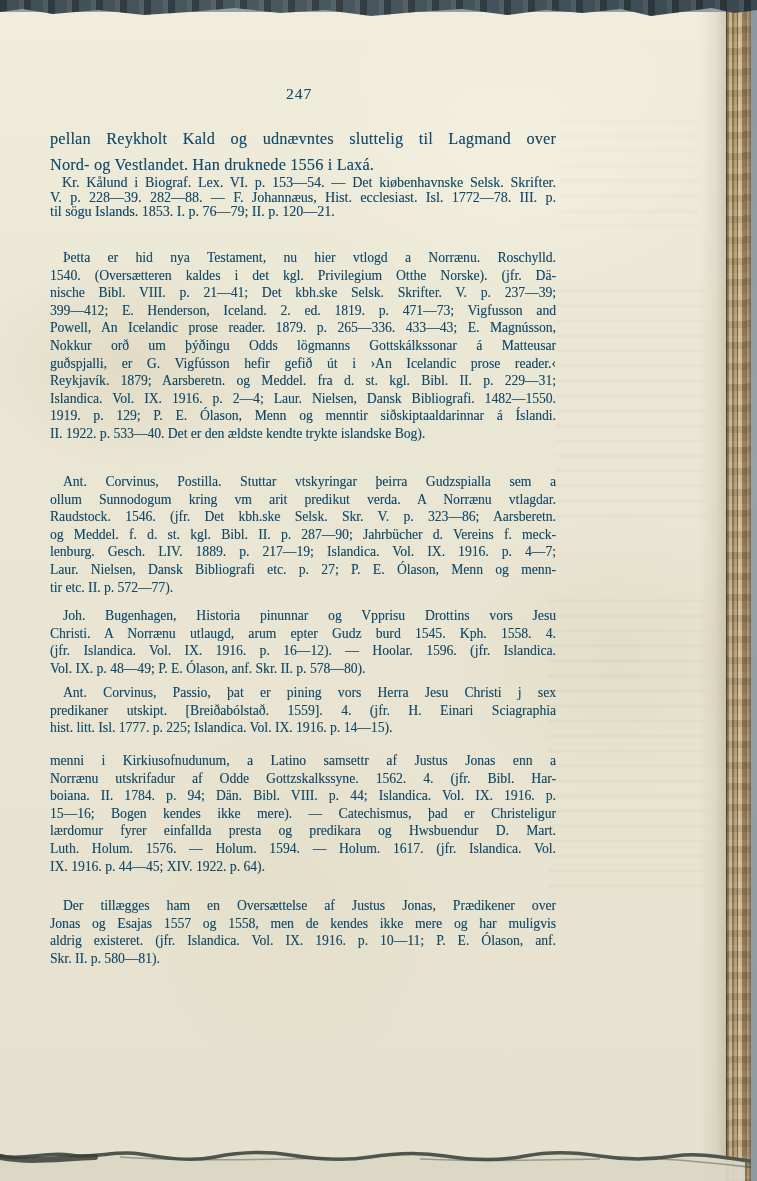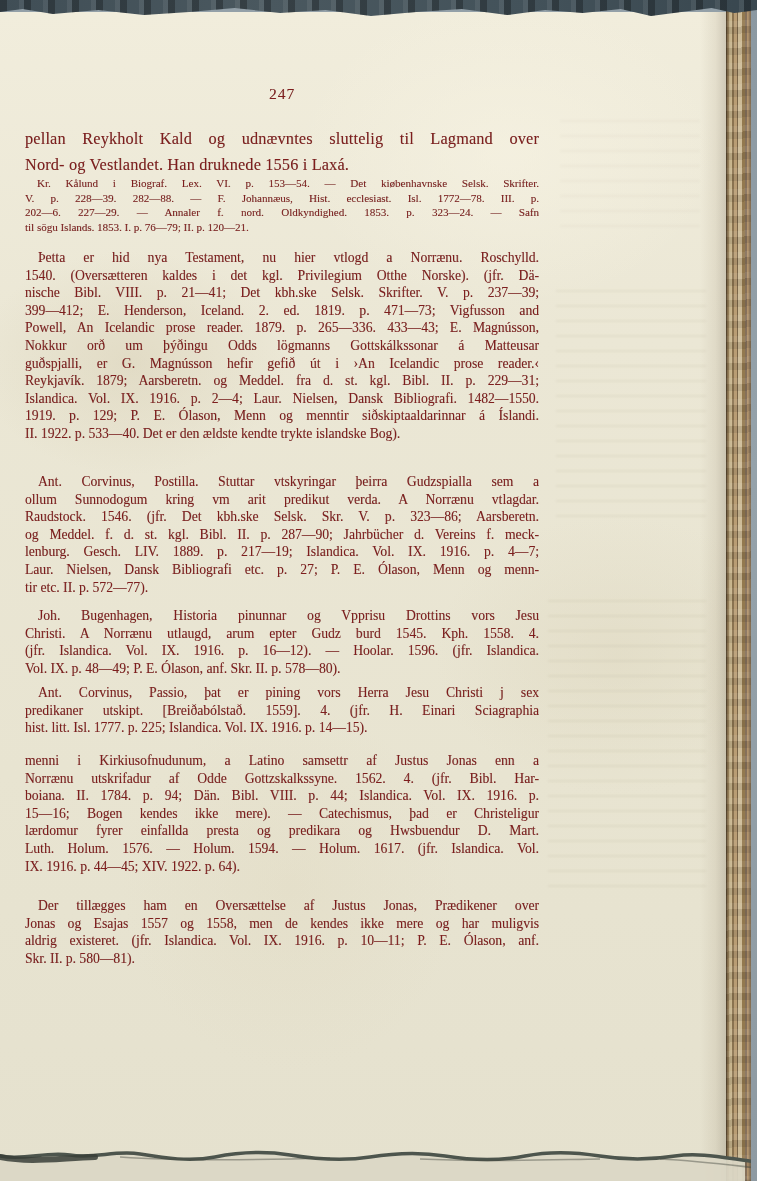--- a/index.html
+++ b/index.html
@@ -28,29 +28,29 @@
   
   .ghost{
     position:absolute;z-index:2;opacity:.5;filter:blur(1.2px);pointer-events:none;
     background:repeating-linear-gradient(180deg, rgba(140,128,100,0.16) 0 2px, rgba(0,0,0,0) 2px 15px);
   }
   .g1{left:556px;top:290px;width:150px;height:230px;}
   .g2{left:548px;top:600px;width:158px;height:300px;}
   .g3{left:560px;top:120px;width:140px;height:120px;opacity:.35;}
 
   
-  .textcol{position:absolute;left:25px;top:0;width:514px;height:1100px;z-index:3;
-    color:#7f1d1d;text-shadow:0.3px 0.3px 0 rgba(62,57,46,0.35);}
+  .textcol{position:absolute;left:42px;top:0;width:514px;height:1100px;z-index:3;
+    color:#0c4a6e;text-shadow:0.3px 0.3px 0 rgba(62,57,46,0.35);}
   .pagenum{position:absolute;top:84px;left:0;width:100%;text-align:center;
     font-size:15.5px;line-height:20px;letter-spacing:1px;}
   .para{position:absolute;left:0;width:514px;}
   .p-large{font-size:16.2px;line-height:26px;letter-spacing:.2px;}
-  .p-small{font-size:11px;line-height:14.6px;}
+  .p-small{font-size:14px;line-height:14.6px;}
   .p-body{font-size:13.6px;line-height:17.6px;}
-  .ln{text-align:justify;text-align-last:justify;overflow:hidden;}
+  .ln{text-align:justify;text-align-last:justify;overflow:hidden;margin-left:8px;}
   .ln.end{text-align-last:left;}
   .ln.first{text-indent:13px;}
   .p-small .ln.first{text-indent:12px;}
 
   
   .fore-edge{
     position:absolute;left:726px;top:0;width:25px;height:1181px;z-index:4;
     background-image:
       repeating-linear-gradient(178deg, rgba(255,255,255,0.07) 0 6px, rgba(0,0,0,0.09) 6px 13px, rgba(0,0,0,0) 13px 21px),
       repeating-linear-gradient(90deg,
@@ -92,32 +92,31 @@
     <div class="pagenum">247</div>
 
     <div class="para p-large" style="top:126px">
       <div class="ln">pellan Reykholt Kald og udnævntes sluttelig til Lagmand over</div>
       <div class="ln end">Nord- og Vestlandet. Han druknede 1556 i Laxá.</div>
     </div>
 
     <div class="para p-small" style="top:176px">
       <div class="ln first">Kr. Kålund i Biograf. Lex. VI. p. 153—54. — Det kiøbenhavnske Selsk. Skrifter.</div>
       <div class="ln">V. p. 228—39. 282—88. — F. Johannæus, Hist. ecclesiast. Isl. 1772—78. III. p.</div>
-      <div class="ln">202—6. 227—29. — Annaler f. nord. Oldkyndighed. 1853. p. 323—24. — Safn</div>
       <div class="ln end">til sögu Islands. 1853. I. p. 76—79; II. p. 120—21.</div>
     </div>
 
     <div class="para p-body" style="top:249px">
       <div class="ln first">Þetta er hid nya Testament, nu hier vtlogd a Norrænu. Roschylld.</div>
       <div class="ln">1540. (Oversætteren kaldes i det kgl. Privilegium Otthe Norske). (jfr. Dä-</div>
       <div class="ln">nische Bibl. VIII. p. 21—41; Det kbh.ske Selsk. Skrifter. V. p. 237—39;</div>
       <div class="ln">399—412; E. Henderson, Iceland. 2. ed. 1819. p. 471—73; Vigfusson and</div>
       <div class="ln">Powell, An Icelandic prose reader. 1879. p. 265—336. 433—43; E. Magnússon,</div>
       <div class="ln">Nokkur orð um þýðingu Odds lögmanns Gottskálkssonar á Matteusar</div>
-      <div class="ln">guðspjalli, er G. Magnússon hefir gefið út i ›An Icelandic prose reader.‹</div>
+      <div class="ln">guðspjalli, er G. Vigfússon hefir gefið út i ›An Icelandic prose reader.‹</div>
       <div class="ln">Reykjavík. 1879; Aarsberetn. og Meddel. fra d. st. kgl. Bibl. II. p. 229—31;</div>
       <div class="ln">Islandica. Vol. IX. 1916. p. 2—4; Laur. Nielsen, Dansk Bibliografi. 1482—1550.</div>
       <div class="ln">1919. p. 129; P. E. Ólason, Menn og menntir siðskiptaaldarinnar á Íslandi.</div>
       <div class="ln end">II. 1922. p. 533—40. Det er den ældste kendte trykte islandske Bog).</div>
     </div>
 
     <div class="para p-body" style="top:473px">
       <div class="ln first">Ant. Corvinus, Postilla. Stuttar vtskyringar þeirra Gudzspialla sem a</div>
       <div class="ln">ollum Sunnodogum kring vm arit predikut verda. A Norrænu vtlagdar.</div>
       <div class="ln">Raudstock. 1546. (jfr. Det kbh.ske Selsk. Skr. V. p. 323—86; Aarsberetn.</div>

